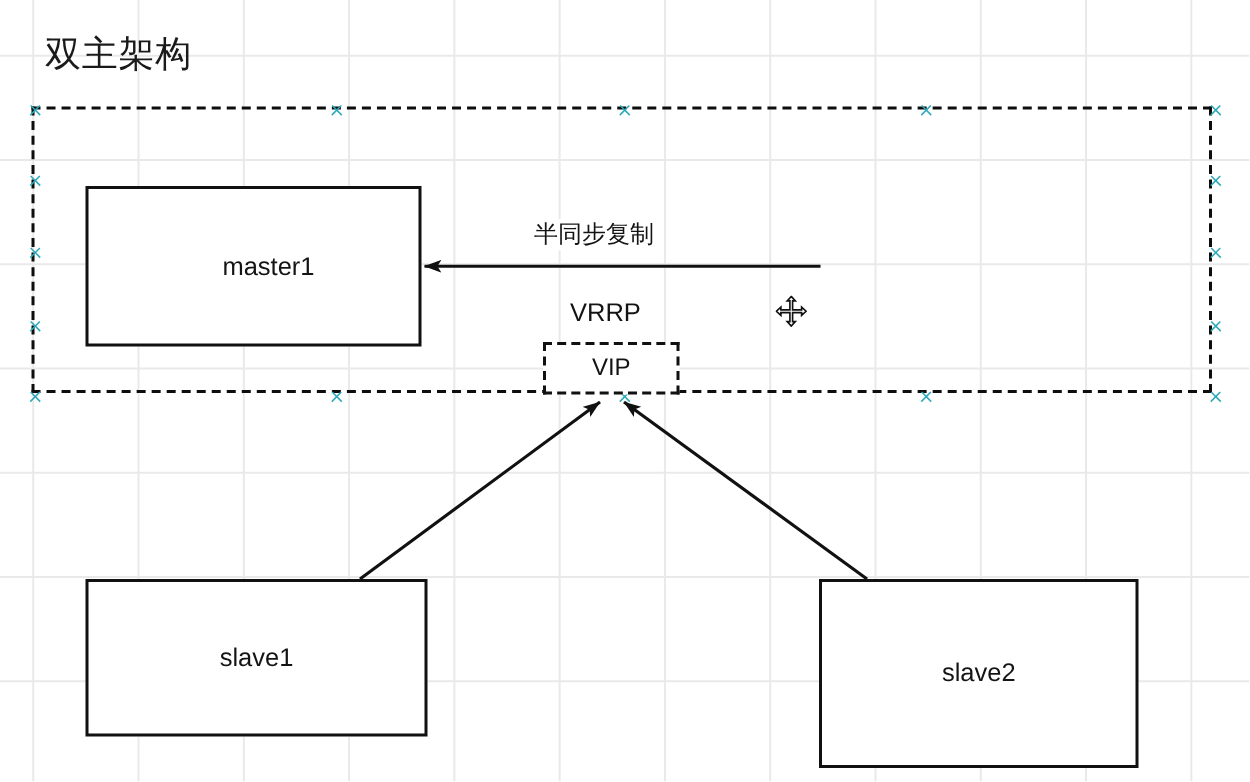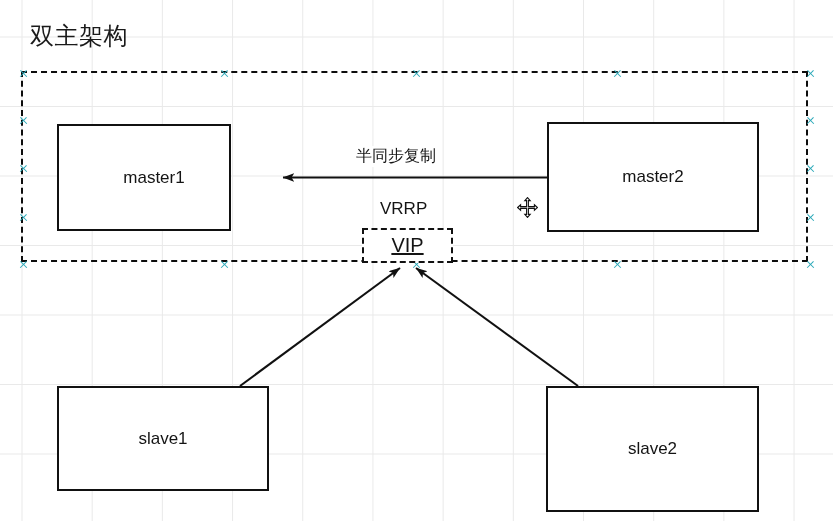--- a/index.html
+++ b/index.html
@@ -69,41 +69,40 @@
     position: absolute;
     box-sizing: border-box;
     border: 2px solid #111111;
     background: #ffffff;
     display: flex;
     align-items: center;
     justify-content: center;
     font-size: 17px;
     color: #141414;
   }
-  .node-master1 { left: 57px;  top: 124px; width: 174px; height: 107px; padding-left: 20px; }
+  .node-master1 { left: 57px;  top: 124px; width: 224px; height: 107px; padding-left: 20px; }
   .node-master2 { left: 547px; top: 122px; width: 212px; height: 110px; }
-  .node-slave1  { left: 57px;  top: 386px; width: 212px; height: 105px; }
+  .node-slave1  { left: 57px;  top: 386px; width: 228px; height: 105px; }
   .node-slave2  { left: 546px; top: 386px; width: 213px; height: 126px; }
 
   
   .node-vip {
     position: absolute;
     left: 362px;
     top: 228px;
     width: 91px;
     height: 35px;
     box-sizing: border-box;
     border: 2px dashed #111111;
     background: #ffffff;
     display: flex;
     align-items: center;
     justify-content: center;
-    font-size: 20px;
+    font-size: 16px;
     color: #141414;
-    text-decoration: underline;
   }
 
   
   .edge-label {
     position: absolute;
     font-size: 16px;
     color: #141414;
     background: #ffffff;
     padding: 0 4px;
     white-space: nowrap;
@@ -176,23 +175,20 @@
     <div class="sel-handle" style="left:201px;top:191px;"></div>
     <div class="sel-handle" style="left:393.5px;top:191px;"></div>
     <div class="sel-handle" style="left:594px;top:191px;"></div>
     <div class="sel-handle" style="left:787px;top:191px;"></div>
   </div>
 
   <div class="node node-master1">
     <span>master1</span>
   </div>
 
-  <div class="node node-master2">
-    <span>master2</span>
-  </div>
 
   <div class="node node-slave1">
     <span>slave1</span>
   </div>
 
   <div class="node node-slave2">
     <span>slave2</span>
   </div>
 
   <div class="node-vip">

